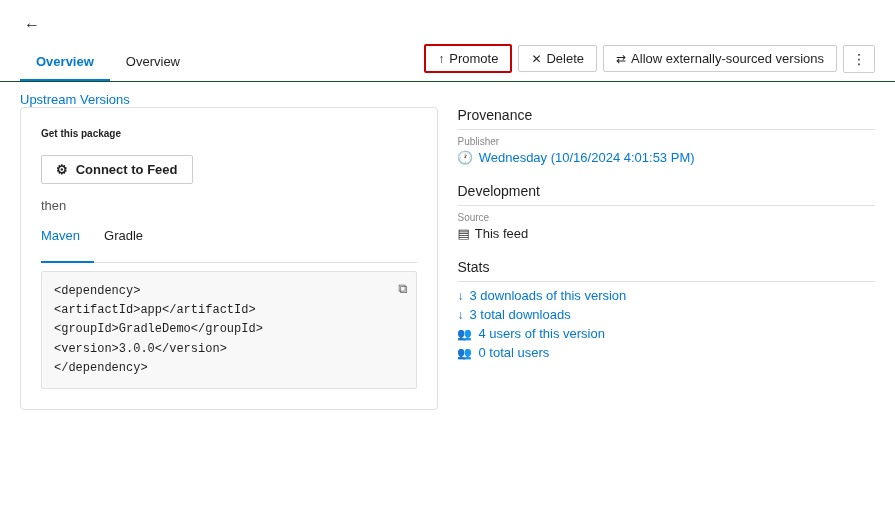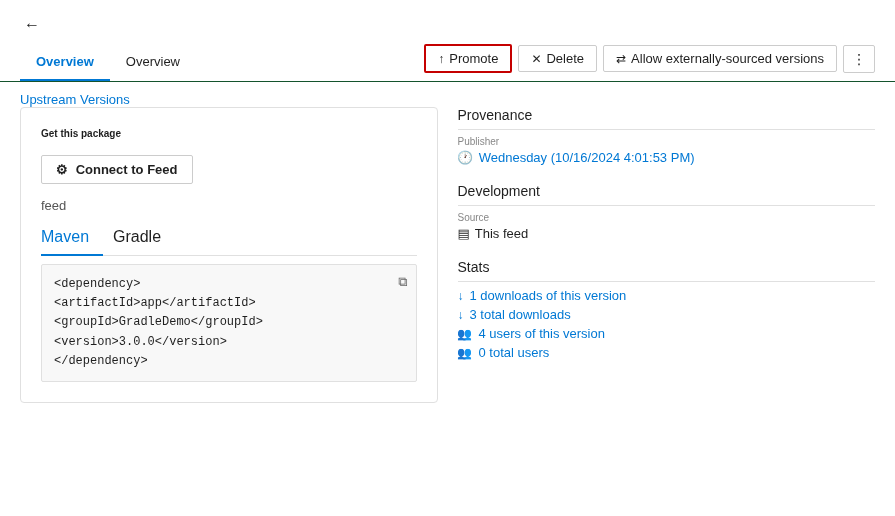--- a/index.html
+++ b/index.html
@@ -132,23 +132,23 @@
       color: #555;
       margin-bottom: 10px;
     }
     .sub-tabs {
       display: flex;
       gap: 0;
       border-bottom: 1px solid #e0e0e0;
       margin-bottom: 8px;
     }
     .sub-tab {
-      padding: 5px 14px 8px 0;
-      cursor: pointer;
-      font-size: 16px;
+      padding: 5px 14px 18px 0;
+      cursor: pointer;
+      font-size: 13px;
       color: #1f1f1f;
       border-bottom: 2px solid transparent;
       margin-bottom: -1px;
       margin-right: 10px;
     }
     .sub-tab.active {
       border-bottom: 2px solid #0078d4;
       color: #0078d4;
     }
     .code-box {
@@ -256,21 +256,21 @@
   <a class="upstream-link">Upstream Versions</a>
 
   <div class="main-grid">
 
     <div class="card">
       <div class="card-title">Get this package</div>
       <button class="connect-btn">
         <span>⚙</span>
         <span>Connect to Feed</span>
       </button>
-      <div class="then-label">feed</div>
+      <div class="then-label">then</div>
       <div class="sub-tabs">
         <div class="sub-tab active">
           <span>Maven</span>
         </div>
         <div class="sub-tab">
           <span>Gradle</span>
         </div>
       </div>
       <div class="code-box">
         <span class="copy-icon">⧉</span>
@@ -299,21 +299,21 @@
         <div class="field-value-plain">
           <span>▤</span>
           <span>This feed</span>
         </div>
       </div>
 
       <div class="section">
         <div class="section-title">Stats</div>
         <div class="stats-item">
           <span class="stats-icon">↓</span>
-          <span>1 downloads of this version</span>
+          <span>3 downloads of this version</span>
         </div>
         <div class="stats-item">
           <span class="stats-icon">↓</span>
           <span>3 total downloads</span>
         </div>
         <div class="stats-item">
           <span class="stats-icon">👥</span>
           <span>4 users of this version</span>
         </div>
         <div class="stats-item">

